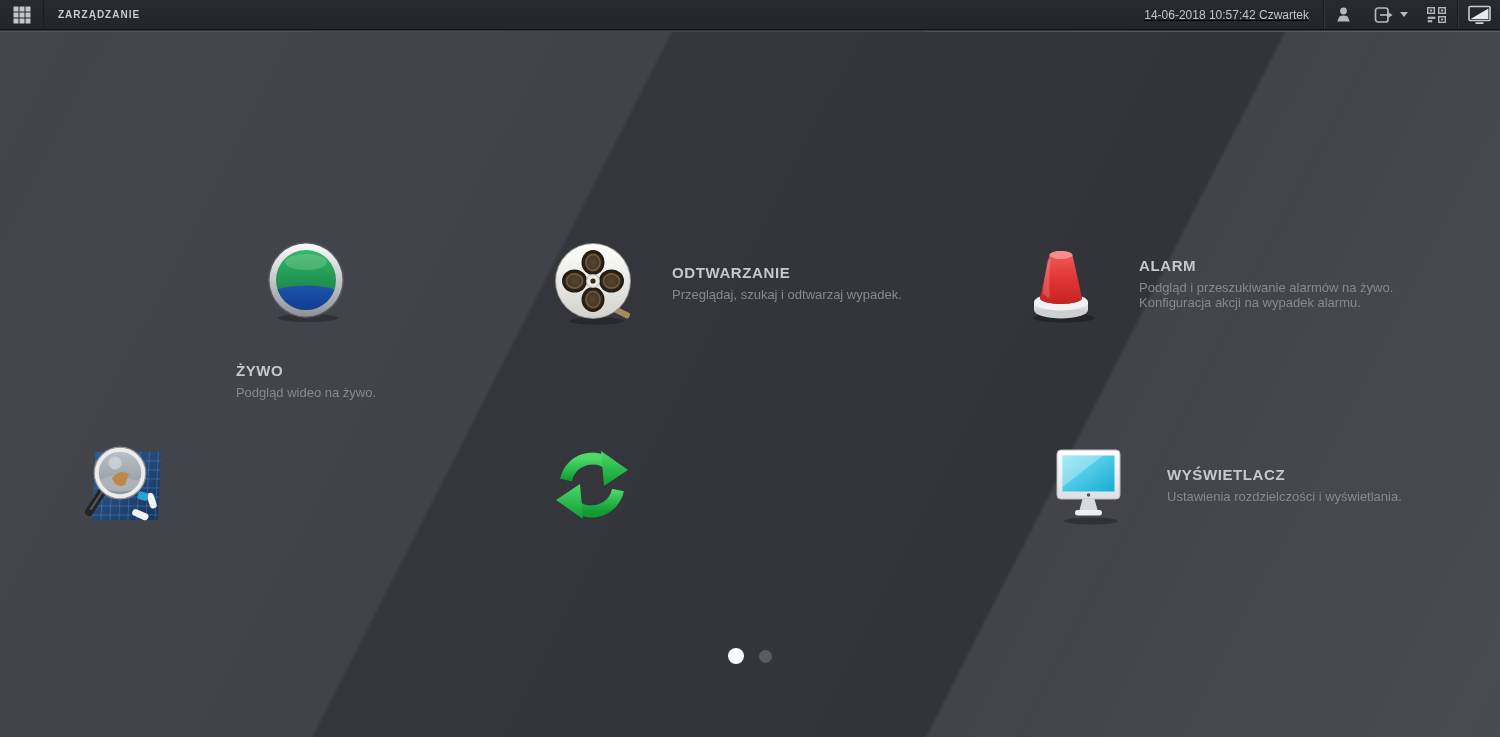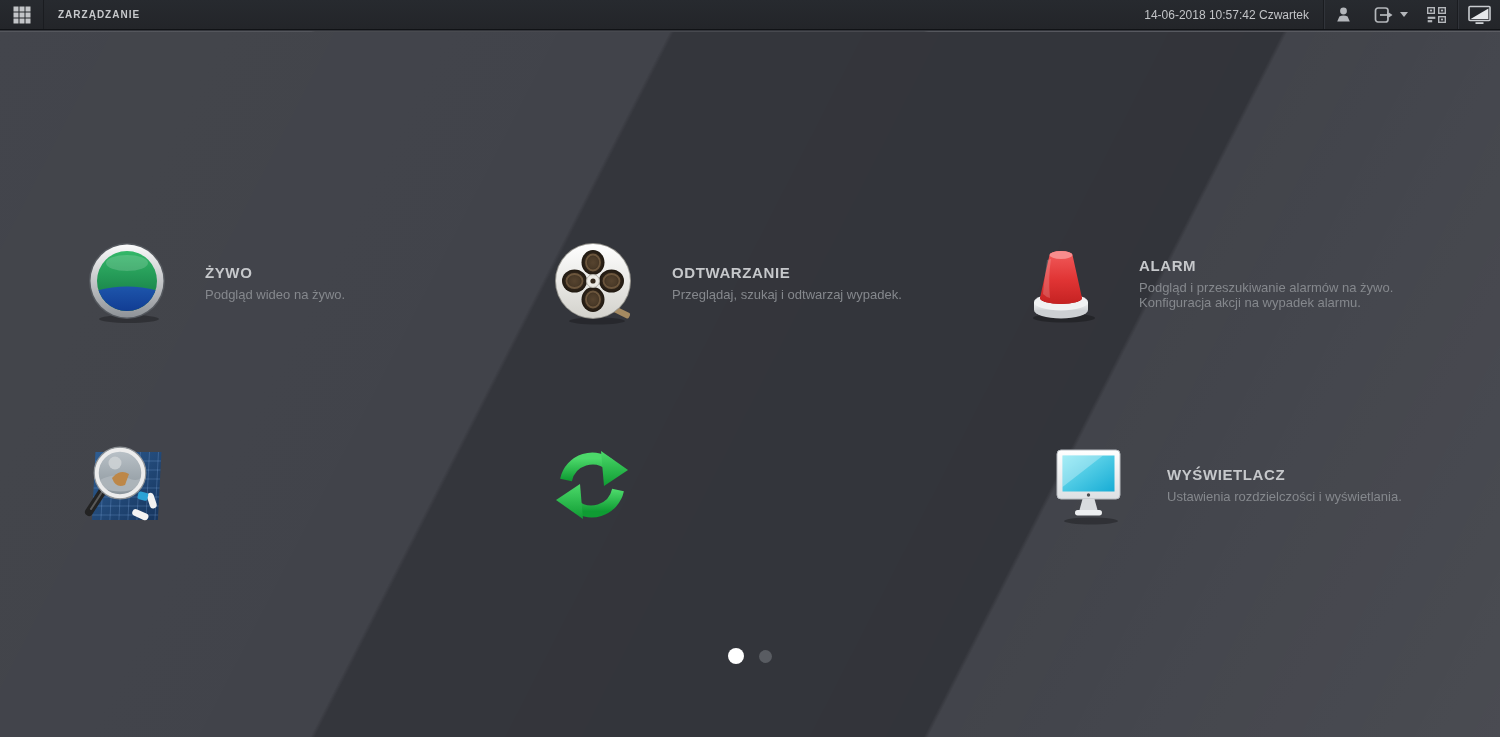--- a/index.html
+++ b/index.html
@@ -16,21 +16,21 @@
     display:flex; align-items:center;
   }
   .topbar-left { display:flex; align-items:center; height:100%; }
   .apps-btn {
     width:44px; height:100%; display:flex; align-items:center; justify-content:center;
     border-right:1px solid #1a1c20; cursor:pointer;
   }
   .topbar-title {
     margin-left:14px; font-size:10px; font-weight:bold; letter-spacing:1px; color:#c7c9cc;
   }
-  .topbar-right { margin-left:auto; display:flex; align-items:center; height:100%; }
+  .topbar-right { margin-left:auto; display:flex; align-items:center; height:100%;text-decoration:underline; }
   .datetime { font-size:12px; color:#c2c4c7; padding-right:14px; }
   .tb-sep { width:1px; height:100%; background:#1a1c20; box-shadow:1px 0 0 #31343a; }
   .tb-icon {
     height:100%; display:flex; align-items:center; justify-content:center;
     padding:0 11px; cursor:pointer;
   }
   .tb-icon.with-caret { padding-right:4px; }
   .caret { padding:0 8px 0 2px; display:flex; align-items:center; cursor:pointer; height:100%; }
   .monitor-zone { width:42px; display:flex; align-items:center; justify-content:center; height:100%; }
 
@@ -46,21 +46,21 @@
       rgba(255,255,255,0.035) 69.25%,
       rgba(255,255,255,0.075) 100%);
     border-top:1px solid rgba(255,255,255,0.10);
   }
 
   
   .menu-item {
     position:absolute; display:flex; align-items:center; gap:37px;
     width:440px; height:88px; cursor:pointer;
   }
-  .mi-1 { left:86px;   top:207px; }
+  .mi-1 { left:86px;   top:207px;flex-direction:column; }
   .mi-2 { left:553px;  top:207px; }
   .mi-3 { left:1020px; top:207px; }
   .mi-4 { left:84px;   top:409px; }
   .mi-5 { left:551px;  top:409px; }
   .mi-6 { left:1048px; top:409px; }
   .mi-icon { width:82px; height:86px; flex:0 0 82px; }
   .mi-icon svg { width:100%; height:100%; display:block; }
   .mi-text { display:flex; flex-direction:column; }
   .mi-title {
     font-size:15px; font-weight:bold; color:#c6c8cb; letter-spacing:0.6px; margin-bottom:6px;

